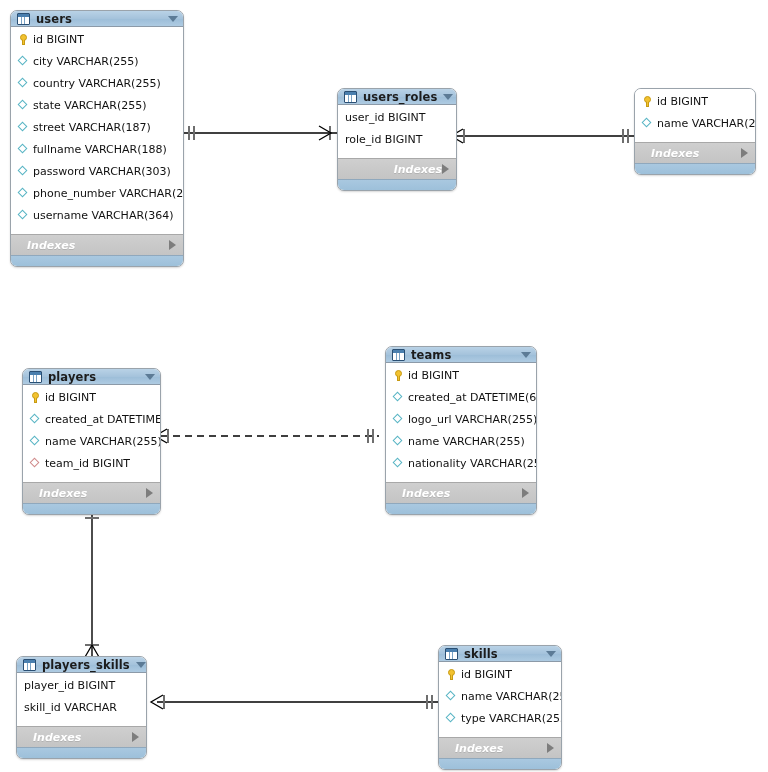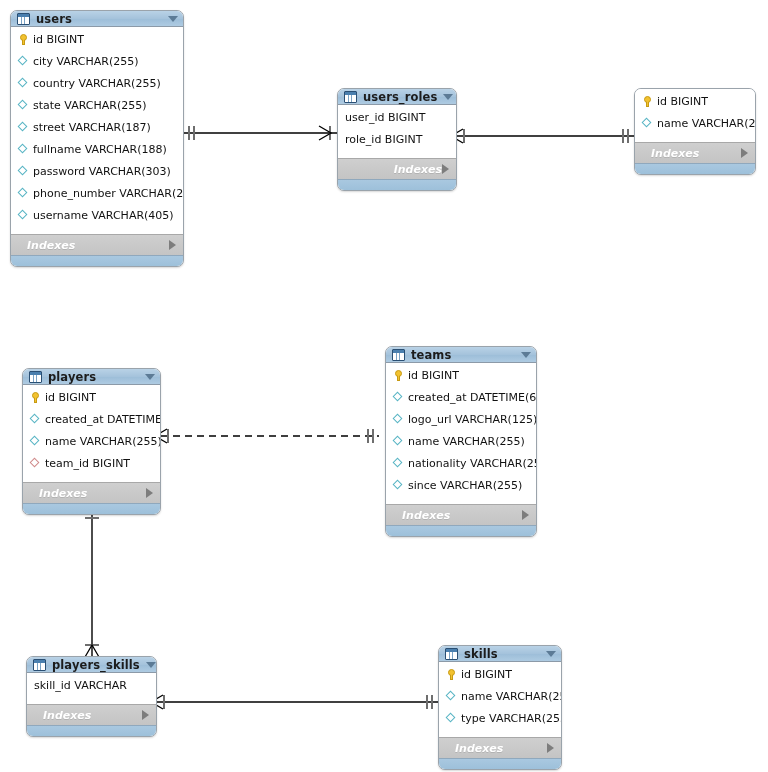--- a/index.html
+++ b/index.html
@@ -293,21 +293,21 @@
           <div class="col-row">
             <span class="col-glyph glyph-diamond"></span>
             <span class="col-label">password VARCHAR(303)</span>
           </div>
           <div class="col-row">
             <span class="col-glyph glyph-diamond"></span>
             <span class="col-label">phone_number VARCHAR(255)</span>
           </div>
           <div class="col-row">
             <span class="col-glyph glyph-diamond"></span>
-            <span class="col-label">username VARCHAR(405)</span>
+            <span class="col-label">username VARCHAR(364)</span>
           </div>
         </div>
         <div class="ent-indexes">
           <span class="idx-label">Indexes</span>
           <span class="idx-caret"></span>
         </div>
         <div class="ent-footer"></div>
       </div>
       <div class="entity" style="left: 337px; top: 88px; width: 120px; text-align: right;">
         <div class="ent-header">
@@ -358,33 +358,29 @@
           <div class="col-row">
             <span class="col-glyph glyph-key"></span>
             <span class="col-label">id BIGINT</span>
           </div>
           <div class="col-row">
             <span class="col-glyph glyph-diamond"></span>
             <span class="col-label">created_at DATETIME(6)</span>
           </div>
           <div class="col-row">
             <span class="col-glyph glyph-diamond"></span>
-            <span class="col-label">logo_url VARCHAR(125)</span>
+            <span class="col-label">logo_url VARCHAR(255)</span>
           </div>
           <div class="col-row">
             <span class="col-glyph glyph-diamond"></span>
             <span class="col-label">name VARCHAR(255)</span>
           </div>
           <div class="col-row">
             <span class="col-glyph glyph-diamond"></span>
             <span class="col-label">nationality VARCHAR(255)</span>
-          </div>
-          <div class="col-row">
-            <span class="col-glyph glyph-diamond"></span>
-            <span class="col-label">since VARCHAR(255)</span>
           </div>
         </div>
         <div class="ent-indexes">
           <span class="idx-label">Indexes</span>
           <span class="idx-caret"></span>
         </div>
         <div class="ent-footer"></div>
       </div>
       <div class="entity" style="left: 22px; top: 368px; width: 139px;">
         <div class="ent-header">
@@ -409,27 +405,31 @@
             <span class="col-glyph glyph-diamond-fk"></span>
             <span class="col-label">team_id BIGINT</span>
           </div>
         </div>
         <div class="ent-indexes">
           <span class="idx-label">Indexes</span>
           <span class="idx-caret"></span>
         </div>
         <div class="ent-footer"></div>
       </div>
-      <div class="entity" style="left: 26px; top: 656px; width: 131px;">
+      <div class="entity" style="left: 16px; top: 656px; width: 131px;">
         <div class="ent-header">
           <span class="tbl-icon"></span>
           <span class="ent-title">players_skills</span>
           <span class="ent-caret"></span>
         </div>
         <div class="ent-cols">
+          <div class="col-row">
+            <span class="col-glyph glyph-none"></span>
+            <span class="col-label">player_id BIGINT</span>
+          </div>
           <div class="col-row">
             <span class="col-glyph glyph-none"></span>
             <span class="col-label">skill_id VARCHAR</span>
           </div>
         </div>
         <div class="ent-indexes">
           <span class="idx-label">Indexes</span>
           <span class="idx-caret"></span>
         </div>
         <div class="ent-footer"></div>

